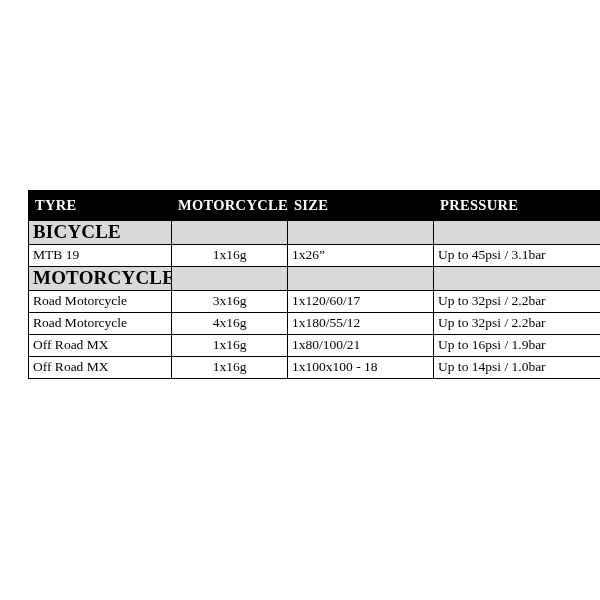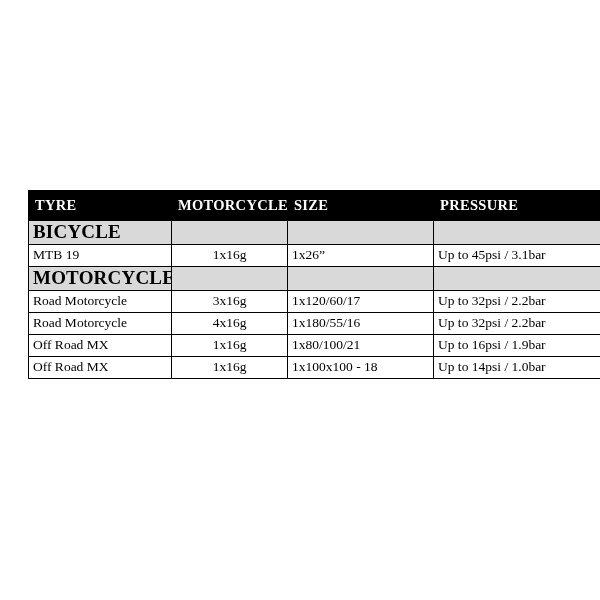--- a/index.html
+++ b/index.html
@@ -116,21 +116,21 @@
         </tr>
         <tr>
           <td class="cell-tyre">Road Motorcycle</td>
           <td class="cell-cart">3x16g</td>
           <td class="cell-size">1x120/60/17</td>
           <td class="cell-press">Up to 32psi / 2.2bar</td>
         </tr>
         <tr>
           <td class="cell-tyre">Road Motorcycle</td>
           <td class="cell-cart">4x16g</td>
-          <td class="cell-size">1x180/55/16</td>
+          <td class="cell-size">1x180/55/12</td>
           <td class="cell-press">Up to 32psi / 2.2bar</td>
         </tr>
         <tr>
           <td class="cell-tyre">Off Road MX</td>
           <td class="cell-cart">1x16g</td>
           <td class="cell-size">1x80/100/21</td>
           <td class="cell-press">Up to 16psi / 1.9bar</td>
         </tr>
         <tr>
           <td class="cell-tyre">Off Road MX</td>

